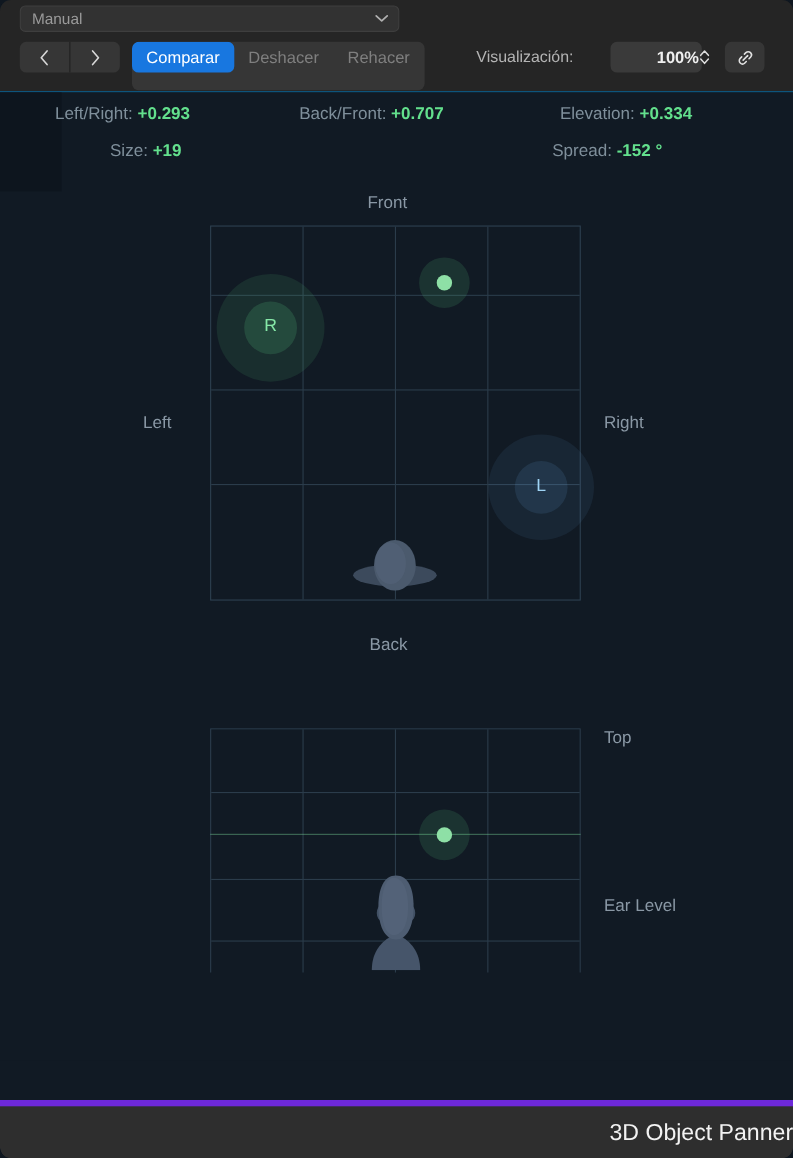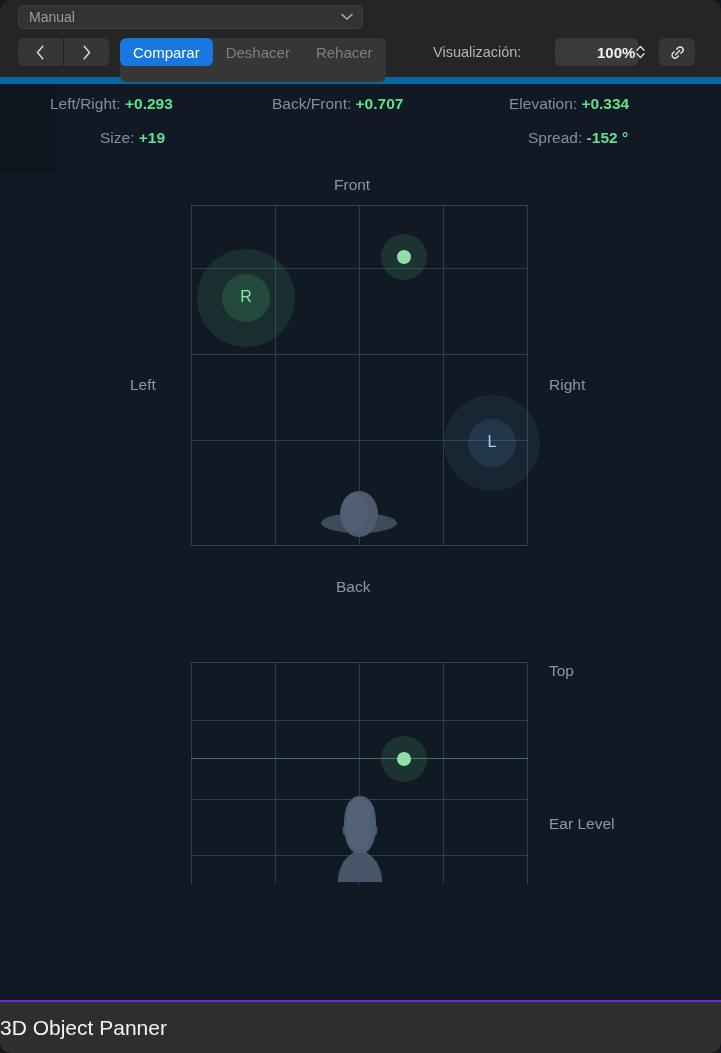--- a/index.html
+++ b/index.html
@@ -41,21 +41,21 @@
     border: 1px solid #6d6d6d; border-radius: 4px;
     background: #2b2b2b;
     display: flex; align-items: center; justify-content: center;
   }
 
   
   .toolbar {
     position: relative;
     height: 84px;
     background: #252525;
-    border-bottom: 7px solid #0369a1;
+    border-bottom: 1px solid #0369a1;
   }
   .preset-select {
     position: absolute; left: 18px; top: 5px;
     width: 345px; height: 24px;
     background: #323232; border: 1px solid #3e3e3e;
     border-radius: 5px;
     display: flex; align-items: center;
   }
   .preset-label {
     margin-left: 10px; font-size: 14px; color: #9a9a9a;
@@ -182,22 +182,22 @@
   .ear-line {
     position: absolute; height: 1px;
     background: rgba(120,210,150,.45);
   }
 
   
   .footer {
     position: absolute; left: 0; bottom: 0;
     width: 721px; height: 53px;
     background: #2e2e2e;
-    border-top: 2px solid #6d28d9;
-    display: flex; align-items: center; justify-content: flex-start;
+    border-top: 6px solid #6d28d9;
+    display: flex; align-items: center; justify-content: flex-end;
     border-bottom-left-radius: 10px; border-bottom-right-radius: 10px;
   }
   .footer-title {
     font-size: 21px; color: #f2f2f2;
   }
 </style>
 </head>
 <body>
 
 <div id="app">
@@ -269,21 +269,21 @@
         <span class="v">+0.707</span>
       </div>
       <div class="ro" style="left:509px; top:11px;">
         <span class="k">Elevation:</span>
         <span class="v">+0.334</span>
       </div>
       <div class="ro" style="left:100px; top:45px;">
         <span class="k">Size:</span>
         <span class="v">+19</span>
       </div>
-      <div class="ro" style="left:528px; top:45px;">
+      <div class="ro" style="left:502px; top:45px;">
         <span class="k">Spread:</span>
         <span class="v">-152 °</span>
       </div>
     </div>
 
     <div class="vlabel" style="left:334px; top:92px;">Front</div>
     <div class="vlabel" style="left:130px; top:292px;">Left</div>
     <div class="vlabel" style="left:549px; top:292px;">Right</div>
     <div class="vlabel" style="left:336px; top:494px;">Back</div>
 

